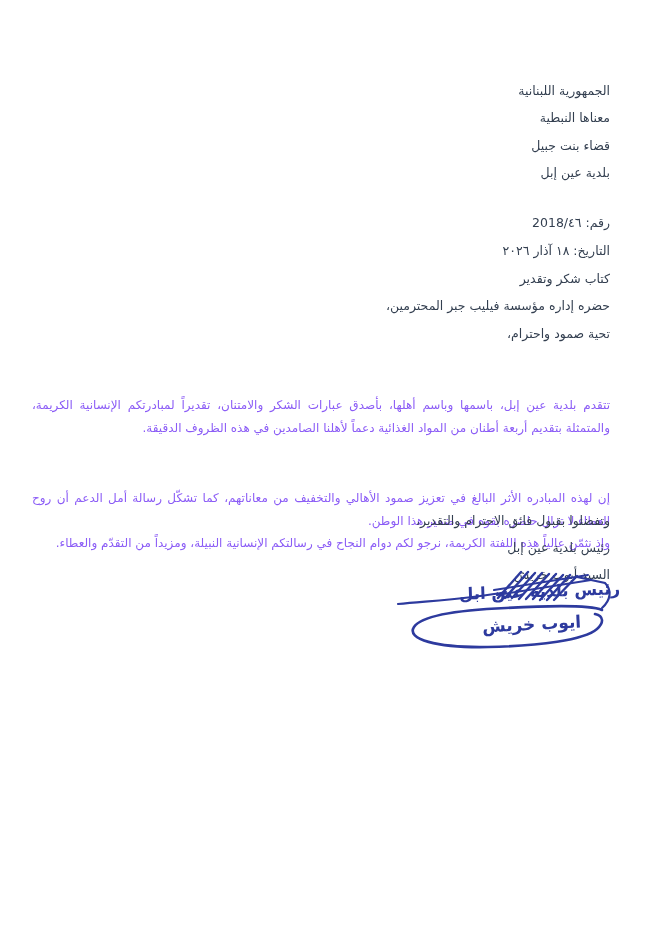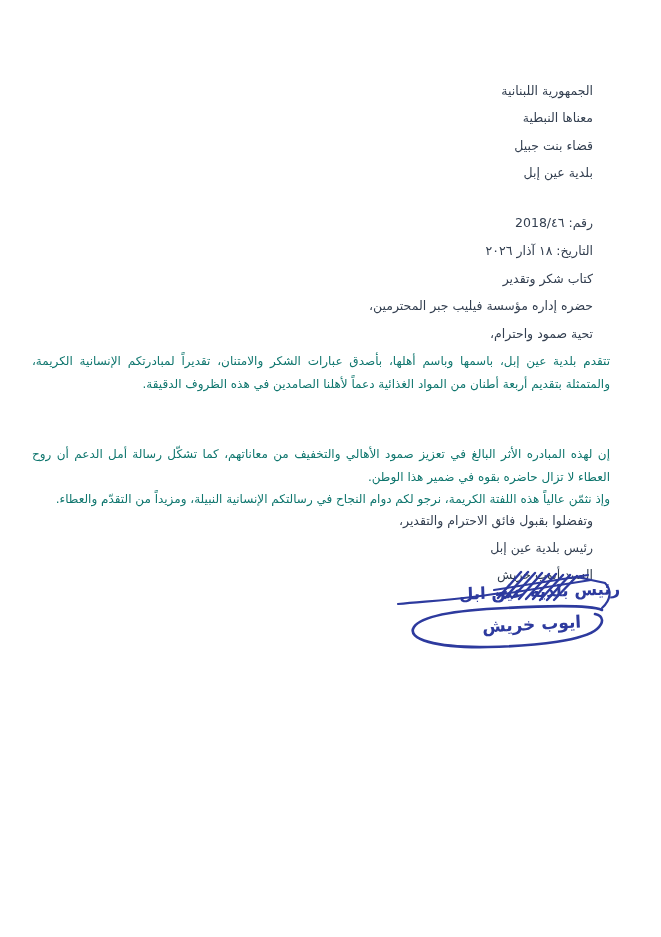--- a/index.html
+++ b/index.html
@@ -8,34 +8,35 @@
     width: 661px;
     height: 937px;
     background: #ffffff;
     overflow: hidden;
     direction: rtl;
     font-family: "DejaVu Sans", "Liberation Sans", sans-serif;
     color: #333f50;
   }
   .line {
     position: absolute;
-    right: 68px;
+    right: 51px;
     white-space: nowrap;
     font-size: 12.5px;
     line-height: 16px;
     color: #333f50;
   }
   .para {
     position: absolute;
     right: 51px;
     left: 32px;
     text-align: justify;
     font-size: 12px;
     line-height: 22.5px;
-    color: #0f766e;
+    color: #8b5cf6;
+    margin-top: 44px;
   }
   .sig-wrap { position: absolute; left: 392px; top: 568px; width: 240px; height: 90px; }
   .sig-svg { position: absolute; left: 0; top: 0; }
   .sig-text1 {
     position: absolute;
     right: 41px;
     top: 582px;
     font-size: 16.5px;
     font-weight: bold;
     color: #2d3a9e;

